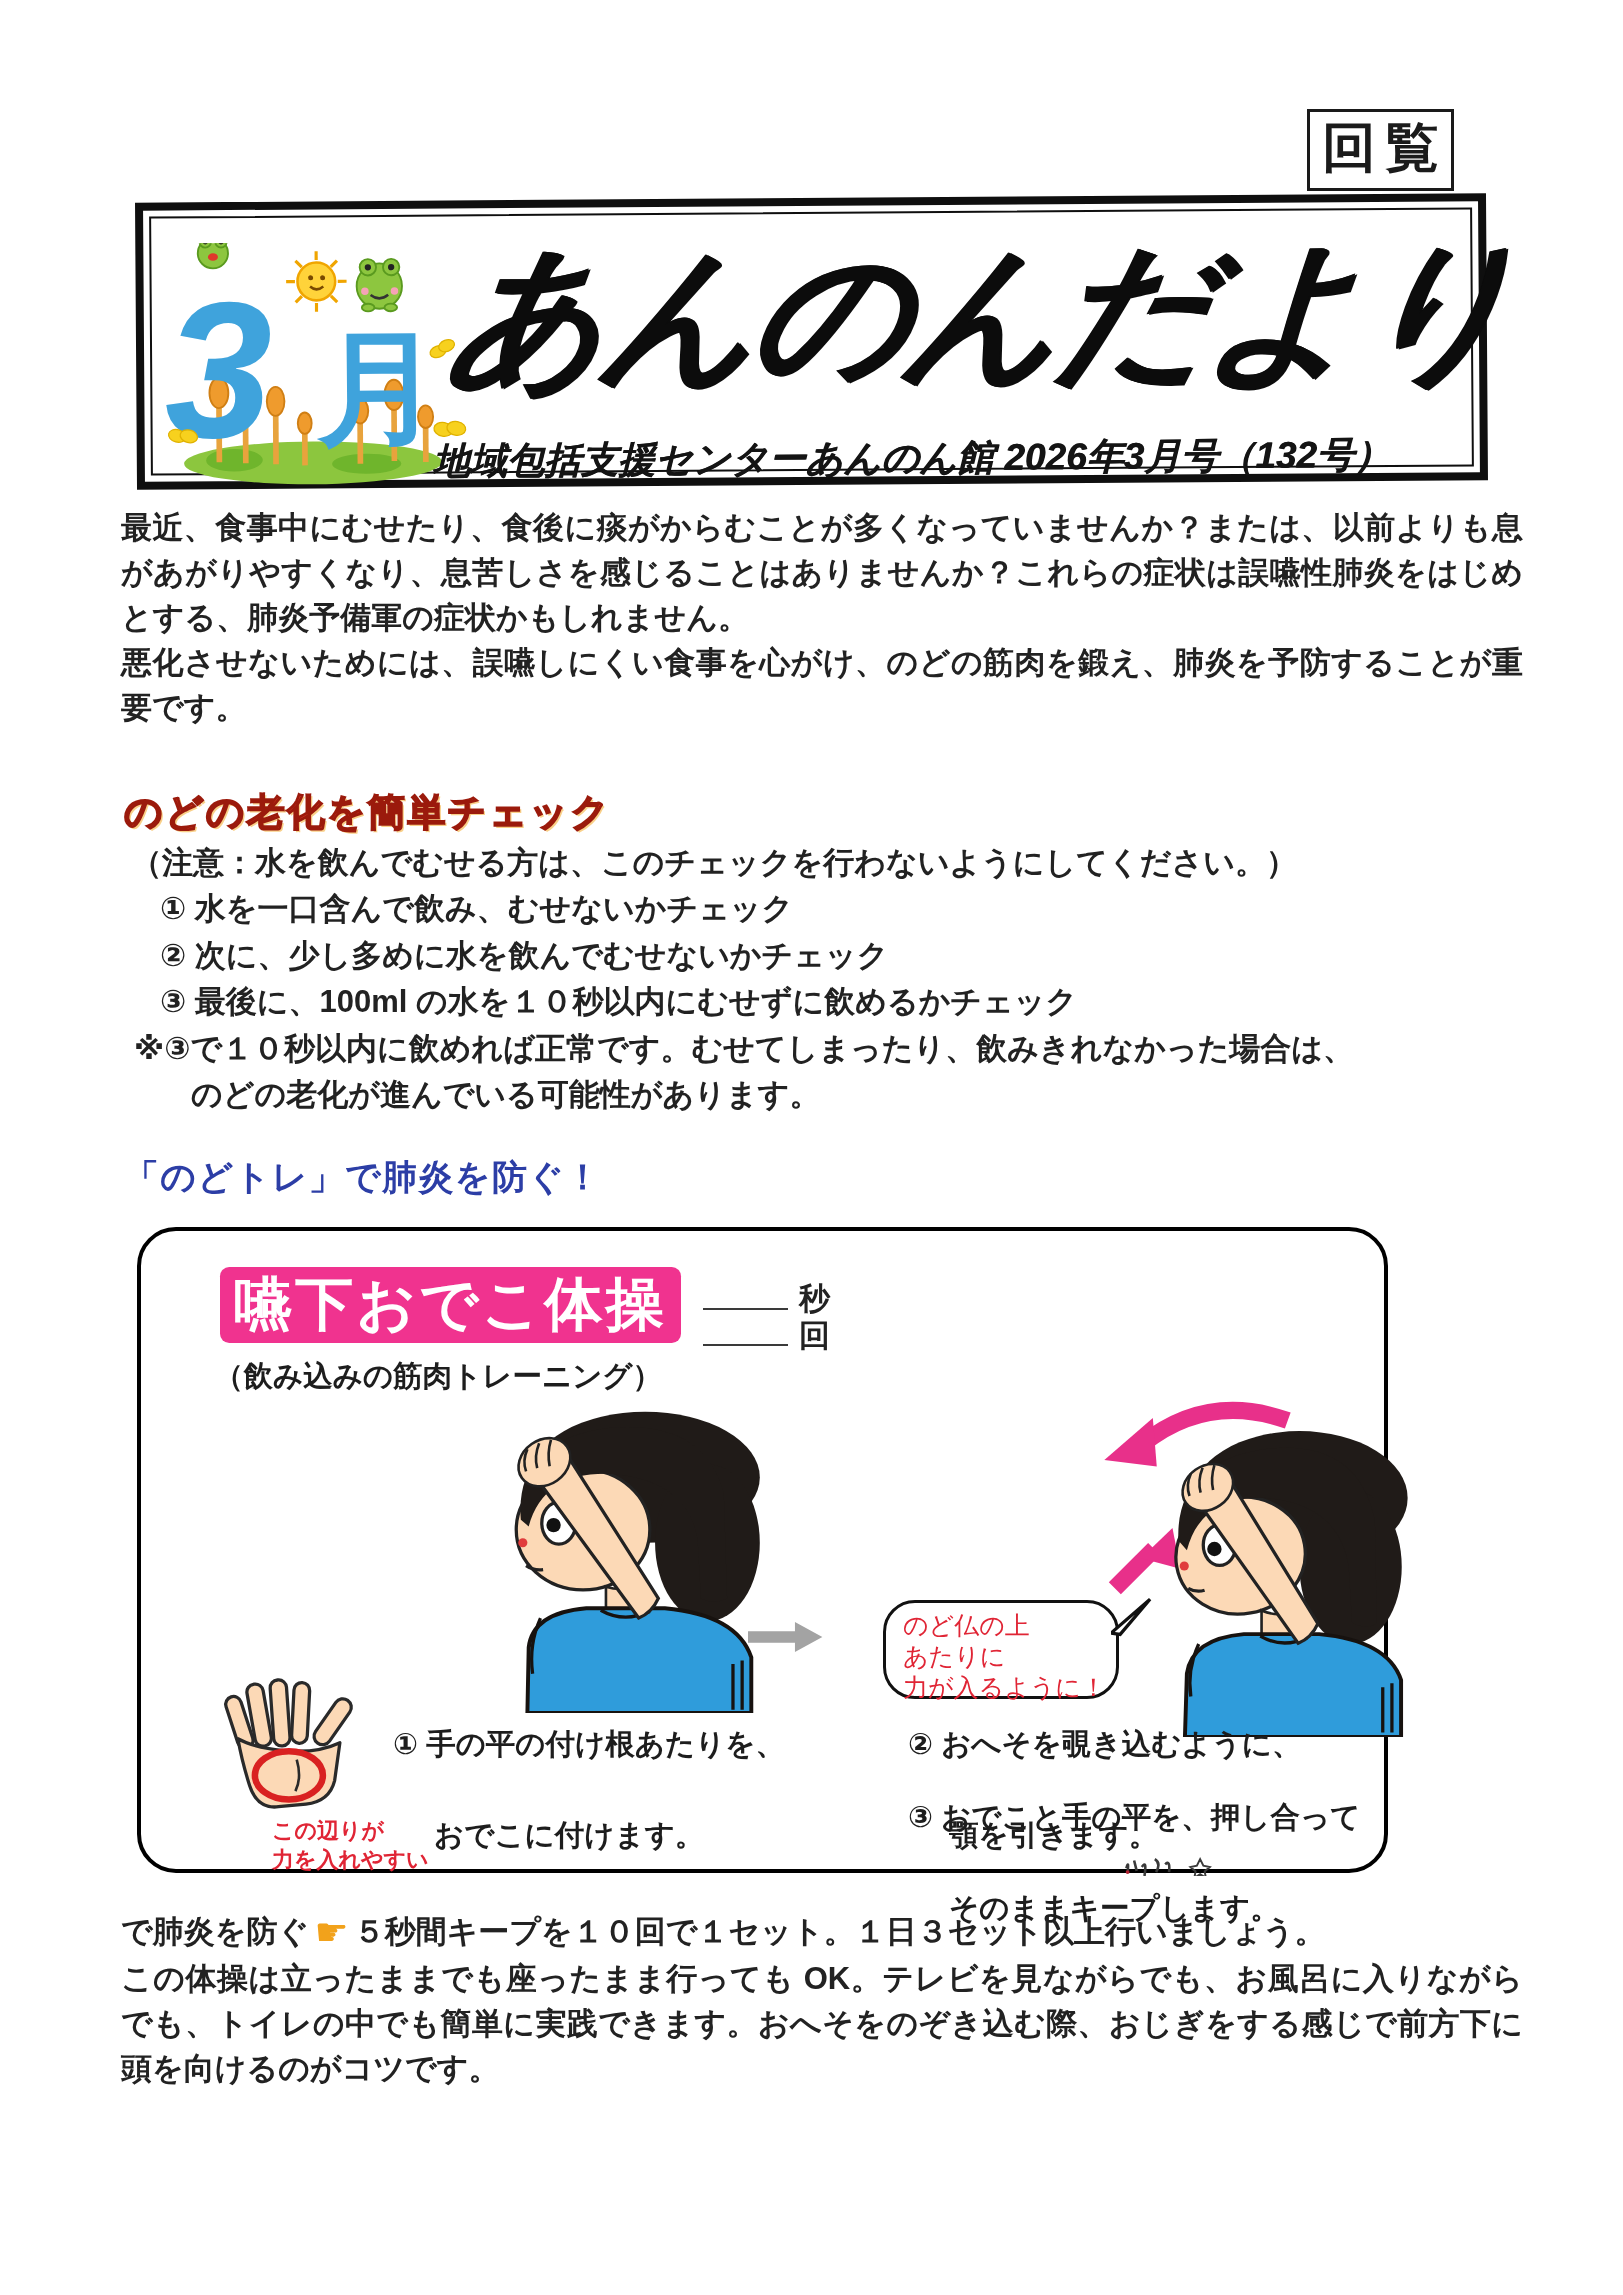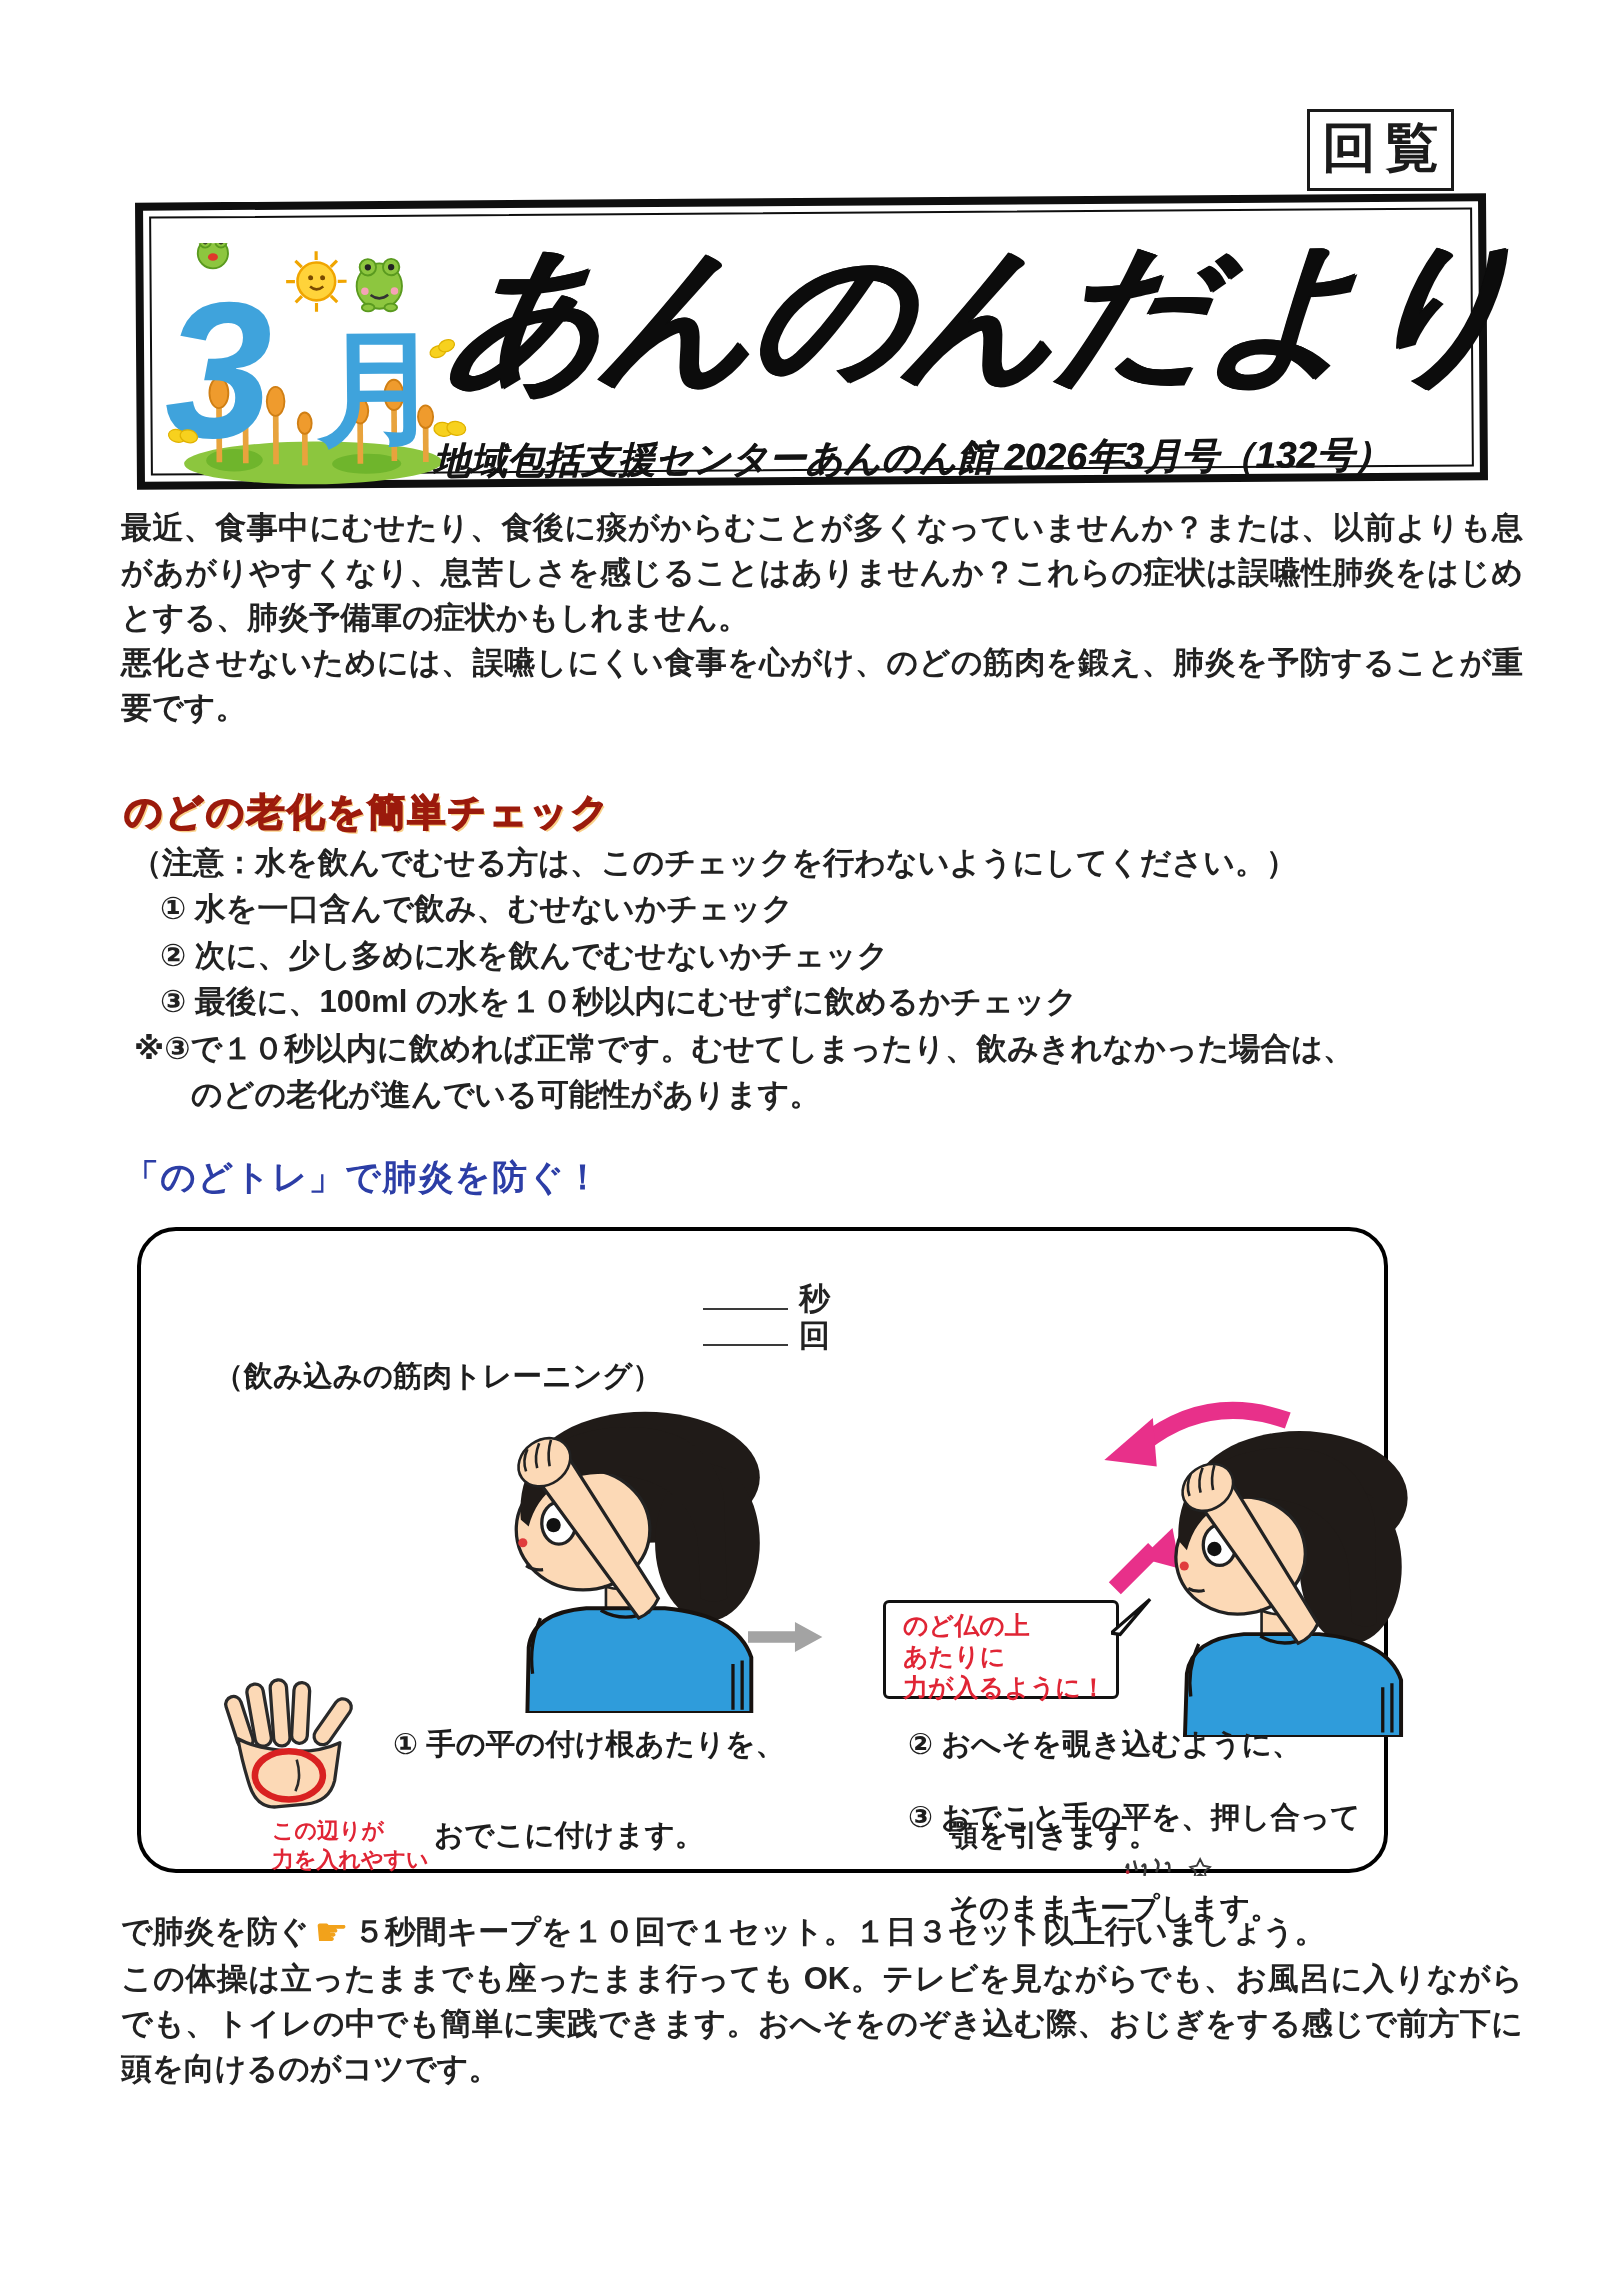--- a/index.html
+++ b/index.html
@@ -34,22 +34,22 @@
              border-radius:39px;box-sizing:border-box;background:#fff;}
   .pink-banner{left:79px;top:36px;width:461px;height:76px;background:#f0338f;border-radius:9.2px;
                display:flex;align-items:center;justify-content:center;color:#fff;font-size:58px;
                font-weight:900;letter-spacing:3.3px;white-space:nowrap;}
   .fill-line{border-bottom:2.6px solid #3a3a3a;width:85px;height:0;}
   .unit-label{font-size:31px;font-weight:700;color:#222;}
   .exercise-subtitle{left:73px;top:126px;font-size:29.5px;font-weight:800;color:#1d1d1d;white-space:nowrap;}
   .bubble{background:#fff;border:3.3px solid #111;box-sizing:border-box;}
   .bubble-left{left:73px;top:355px;width:230px;height:79px;border-radius:22px;
                font-size:26px;font-weight:700;line-height:35px;padding:5.2px 0 0 17px;white-space:nowrap;}
-  .bubble-right{left:742px;top:369px;width:236px;height:99px;border-radius:6px;
-                font-size:25px;font-weight:700;line-height:31px;padding:6.5px 0 0 17px;
+  .bubble-right{left:742px;top:369px;width:236px;height:99px;border-radius:32px;
+                font-size:25px;font-weight:400;line-height:31px;padding:6.5px 0 0 17px;
                 color:#e02535;white-space:nowrap;}
   .step-text{font-size:29.5px;font-weight:700;line-height:43px;color:#1d1d1d;white-space:nowrap;}
   .step-indent{padding-left:41px;margin-top:48px;}
   .palm-note{left:131px;top:585px;font-size:22px;font-weight:800;color:#e02535;line-height:29px;white-space:nowrap;}
   
   .guide-line1{left:121px;top:1909px;width:1414px;white-space:nowrap;}
   .pointer{color:#f2a21b;font-size:38px;margin:0 5.2px;vertical-align:-3.3px;}
   .guide-para{left:121px;top:1956px;width:1402px;text-align:justify;}
 </style>
 </head>
@@ -156,20 +156,23 @@
   <div class="abs check-line" style="left:160px;top:889px">① 水を一口含んで飲み、むせないかチェック</div>
   <div class="abs check-line" style="left:160px;top:936px">② 次に、少し多めに水を飲んでむせないかチェック</div>
   <div class="abs check-line" style="left:160px;top:982px">③ 最後に、100ml の水を１０秒以内にむせずに飲めるかチェック</div>
   <div class="abs check-line" style="left:134px;top:1029px">※③で１０秒以内に飲めれば正常です。むせてしまったり、飲みきれなかった場合は、</div>
   <div class="abs check-line" style="left:191px;top:1075px">のどの老化が進んでいる可能性があります。</div>
 
   <div class="abs blue-heading">「のどトレ」で肺炎を防ぐ！</div>
 
   <div class="abs illus-box">
 
+    <div class="abs pink-banner">
+      <span>嚥下おでこ体操</span>
+    </div>
 
     <div class="abs fill-line" style="left:562px;top:77px"></div>
     <div class="abs unit-label" style="left:658px;top:47px">秒</div>
     <div class="abs fill-line" style="left:562px;top:113px"></div>
     <div class="abs unit-label" style="left:658px;top:84px">回</div>
 
     <div class="abs exercise-subtitle">（飲み込みの筋肉トレーニング）</div>
 
     <svg class="abs" style="left:288px;top:171px" width="367" height="311" viewBox="0 0 560 475">
       <ellipse cx="330" cy="115" rx="175" ry="100" fill="#201b18"></ellipse>

